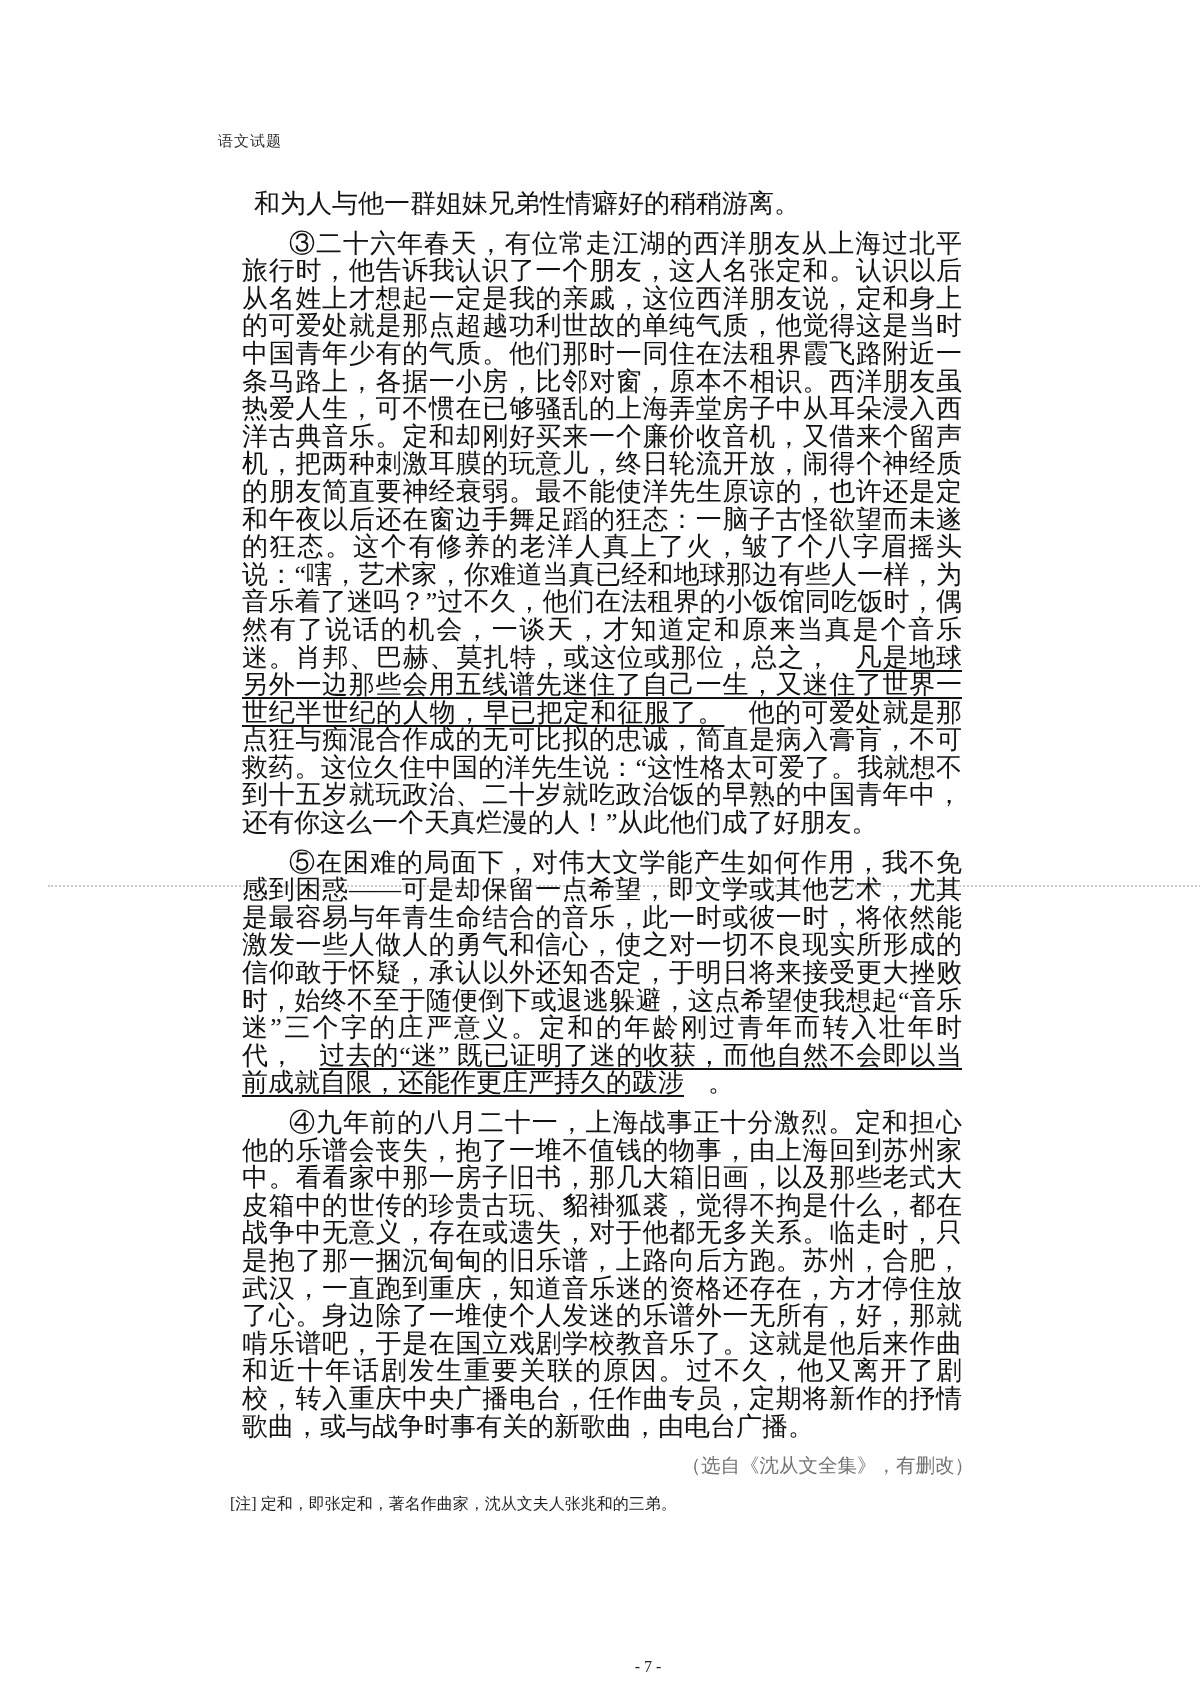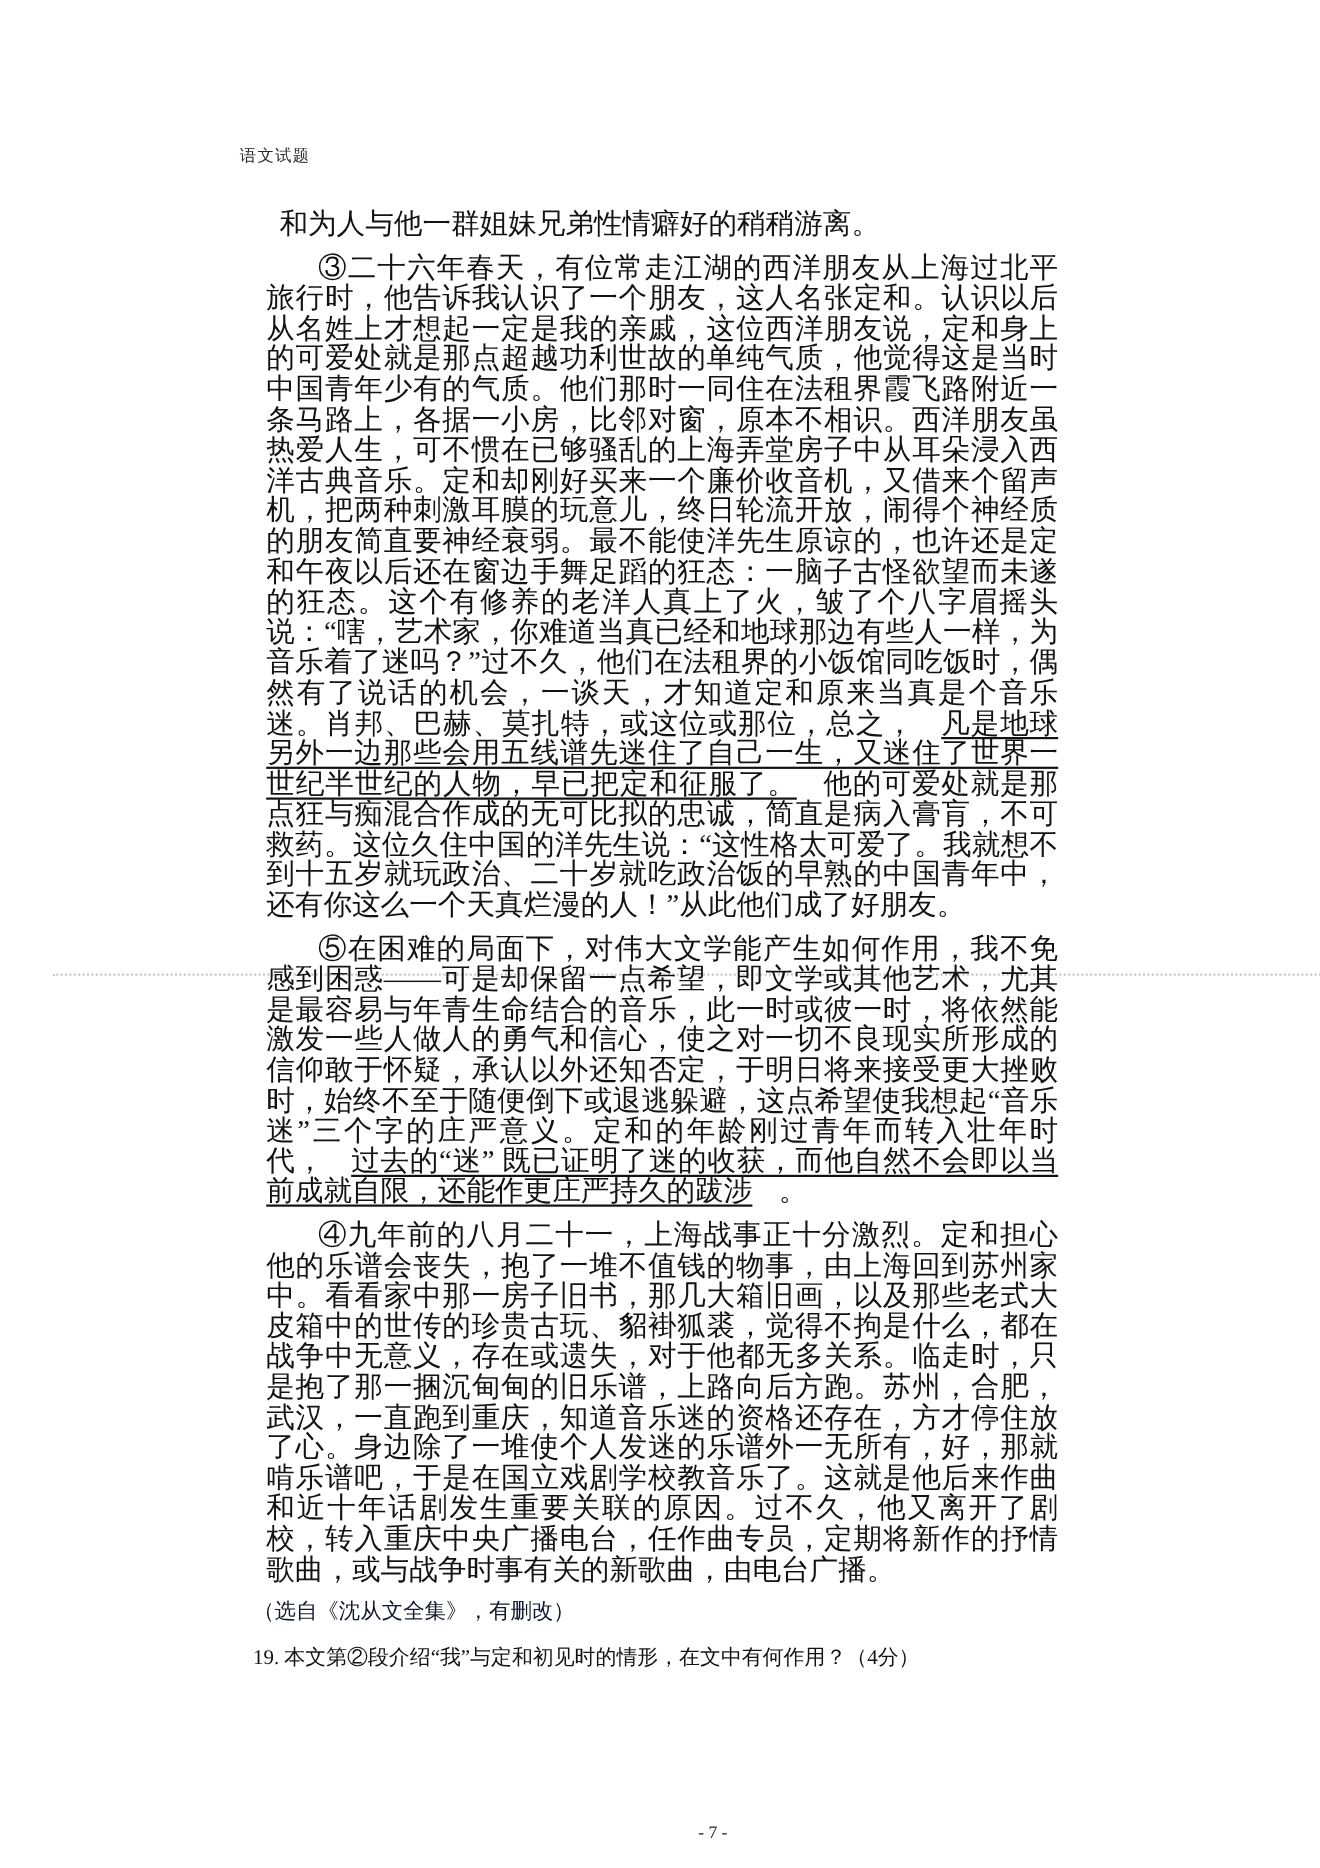--- a/index.html
+++ b/index.html
@@ -29,21 +29,21 @@
   .para.indent { text-indent: 1.35em; }
 
   .underline {
     text-decoration: underline;
     text-decoration-thickness: 1.5px;
     text-underline-offset: 4px;
   }
 
   .citation {
     font-size: 19.5px; line-height: 27.6px;
-    margin-top: 4px; color: #0f172a;
+    text-align: right; margin-top: 4px; color: #737373;
   }
 
   .note {
     font-size: 16px; line-height: 24px; margin-top: 10px; color: #1d1d1d;
   }
 
   .question {
     font-size: 19px; line-height: 31px; color: #121212;
   }
 
@@ -70,21 +70,21 @@
 
     <div>
         <p class="para"><span>和为人与他一群姐妹兄弟性情癖好的稍稍游离。</span></p>
         <p class="para indent"><span>③二十六年春天，有位常走江湖的西洋朋友从上海过北平旅行时，他告诉我认识了一个朋友，这人名张定和。认识以后从名姓上才想起一定是我的亲戚，这位西洋朋友说，定和身上的可爱处就是那点超越功利世故的单纯气质，他觉得这是当时中国青年少有的气质。他们那时一同住在法租界霞飞路附近一条马路上，各据一小房，比邻对窗，原本不相识。西洋朋友虽热爱人生，可不惯在已够骚乱的上海弄堂房子中从耳朵浸入西洋古典音乐。定和却刚好买来一个廉价收音机，又借来个留声机，把两种刺激耳膜的玩意儿，终日轮流开放，闹得个神经质的朋友简直要神经衰弱。最不能使洋先生原谅的，也许还是定和午夜以后还在窗边手舞足蹈的狂态：一脑子古怪欲望而未遂的狂态。这个有修养的老洋人真上了火，皱了个八字眉摇头说：“嗐，艺术家，你难道当真已经和地球那边有些人一样，为音乐着了迷吗？”过不久，他们在法租界的小饭馆同吃饭时，偶然有了说话的机会，一谈天，才知道定和原来当真是个音乐迷。肖邦、巴赫、莫扎特，或这位或那位，总之，</span><span class="underline">凡是地球另外一边那些会用五线谱先迷住了自己一生，又迷住了世界一世纪半世纪的人物，早已把定和征服了。</span><span>他的可爱处就是那点狂与痴混合作成的无可比拟的忠诚，简直是病入膏肓，不可救药。这位久住中国的洋先生说：“这性格太可爱了。我就想不到十五岁就玩政治、二十岁就吃政治饭的早熟的中国青年中，还有你这么一个天真烂漫的人！”从此他们成了好朋友。</span></p>
         <p class="para indent"><span>⑤在困难的局面下，对伟大文学能产生如何作用，我不免感到困惑——可是却保留一点希望，即文学或其他艺术，尤其是最容易与年青生命结合的音乐，此一时或彼一时，将依然能激发一些人做人的勇气和信心，使之对一切不良现实所形成的信仰敢于怀疑，承认以外还知否定，于明日将来接受更大挫败时，始终不至于随便倒下或退逃躲避，这点希望使我想起“音乐迷”三个字的庄严意义。定和的年龄刚过青年而转入壮年时代，</span><span class="underline">过去的“迷” 既已证明了迷的收获，而他自然不会即以当前成就自限，还能作更庄严持久的跋涉</span><span>。</span></p>
         <p class="para indent"><span>④九年前的八月二十一，上海战事正十分激烈。定和担心他的乐谱会丧失，抱了一堆不值钱的物事，由上海回到苏州家中。看看家中那一房子旧书，那几大箱旧画，以及那些老式大皮箱中的世传的珍贵古玩、貂褂狐裘，觉得不拘是什么，都在战争中无意义，存在或遗失，对于他都无多关系。临走时，只是抱了那一捆沉甸甸的旧乐谱，上路向后方跑。苏州，合肥，武汉，一直跑到重庆，知道音乐迷的资格还存在，方才停住放了心。身边除了一堆使个人发迷的乐谱外一无所有，好，那就啃乐谱吧，于是在国立戏剧学校教音乐了。这就是他后来作曲和近十年话剧发生重要关联的原因。过不久，他又离开了剧校，转入重庆中央广播电台，任作曲专员，定期将新作的抒情歌曲，或与战争时事有关的新歌曲，由电台广播。</span></p>
       </div>
 
     <div class="citation">（选自《沈从文全集》，有删改）</div>
 
+    <div class="note">[注] 定和，即张定和，著名作曲家，沈从文夫人张兆和的三弟。</div>
 
-    <div class="question">19. 本文第②段介绍“我”与定和初见时的情形，在文中有何作用？（4分）</div>
 
 
   </div>
 
   <div class="footer">- 7 -</div>
 
 </div>
 
 </body></html>

